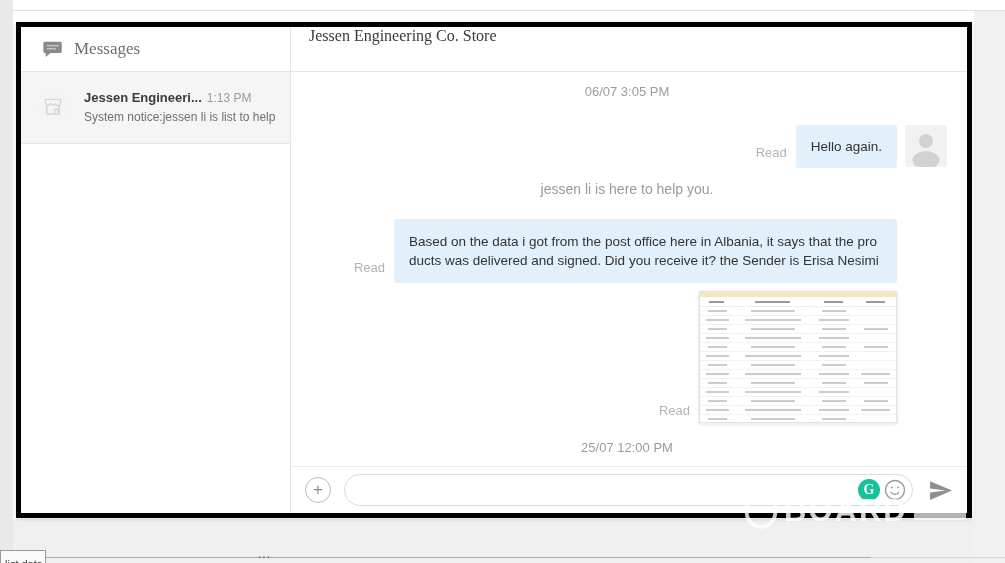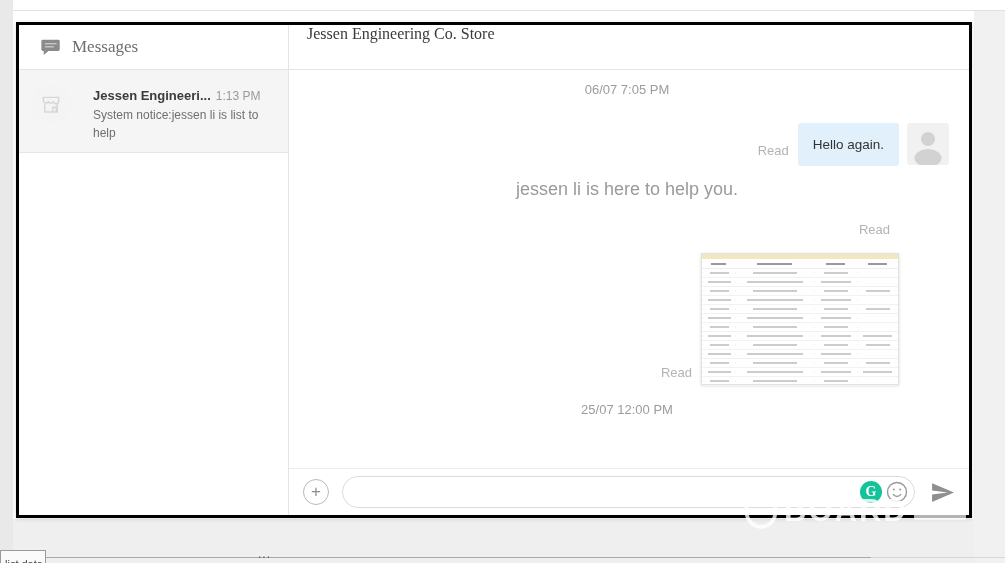--- a/index.html
+++ b/index.html
@@ -10,30 +10,30 @@
     font-family: "Liberation Sans", sans-serif;
     overflow: hidden;
   }
   .left-strip { position:absolute; left:0; top:0; width:13px; height:563px; background:#e9e9e9; }
   .top-bar { position:absolute; left:13px; top:0; width:992px; height:11px; background:#fff; border-bottom:1px solid #e0e0e0; }
   .right-strip { position:absolute; left:974px; top:11px; width:31px; height:552px; background:#f1f1f1; }
   .bottom-area { position:absolute; left:13px; top:519px; width:961px; height:44px; background:#efefef; }
 
   .card {
     position:absolute; left:16px; top:22px; width:956px; height:496px;
-    background:#fff; border:3px solid #000000;
+    background:#fff; border:5px solid #000000;
     box-shadow:0 1px 4px rgba(0,0,0,.14);
     display:flex; z-index:2;
   }
 
   
   .sidebar { width:270px; border-right:1px solid #e4e4e4; display:flex; flex-direction:column; background:#fff; }
   .sidebar-header { height:45px; flex:none; border-bottom:1px solid #e4e4e4; display:flex; align-items:center; padding-left:22px; gap:11px; }
   .sidebar-title { font-family:"Liberation Serif", serif; font-size:17px; color:#6e6e6e; }
-  .conv { min-height:72px; background:#f5f5f5; border-bottom:1px solid #e6e6e6; display:flex; padding:11px 12px 10px 12px; gap:22px; cursor:pointer; }
+  .conv { min-height:72px; background:#f5f5f5; border-bottom:1px solid #e6e6e6; display:flex; padding:11px 12px 10px 12px; gap:11px; cursor:pointer; }
   .conv-avatar { width:40px; height:40px; border-radius:50%; background:#f4f4f4; flex:none; display:flex; align-items:center; justify-content:center; margin-top:3px; }
   .conv-main { min-width:0; }
   .conv-toprow { display:flex; align-items:baseline; }
   .conv-name { font-weight:bold; font-size:13px; color:#3b3b3b; white-space:nowrap; }
   .conv-time { font-size:12px; color:#9a9a9a; margin-left:5px; white-space:nowrap;margin-top:8px; }
   .conv-preview { font-size:12px; color:#6f6f6f; line-height:1.5; margin-top:3px; max-width:192px; }
 
   
   .chat { flex:1; display:flex; flex-direction:column; min-width:0; }
   .chat-header { height:45px; flex:none; border-bottom:1px solid #e4e4e4; display:flex; align-items:flex-start; padding-left:18px; }
@@ -42,21 +42,21 @@
   .ts { text-align:center; color:#9c9c9c; font-size:13px; }
   .ts-1 { margin-top:12px; }
   .ts-2 { margin-top:17px; }
   .row-out { display:flex; justify-content:flex-end; align-items:flex-start; }
   .row-hello { margin-top:26px; }
   .row-long { margin-top:22px; margin-right:50px; }
   .row-img { margin-top:8px; margin-right:50px; }
   .read { font-size:13px; color:#b3b3b3; align-self:flex-end; margin:0 9px 8px 0; white-space:nowrap; }
   .bubble { background:#e1f0fb; border-radius:3px; padding:12px 15px; font-size:13.5px; color:#333; line-height:1.42; }
   .bubble-long { max-width:503px; word-break:break-all; padding:13px 15px; }
-  .sys-msg { text-align:center; color:#9a9a9a; font-size:18px; margin-top:13px; }
+  .sys-msg { text-align:center; color:#9a9a9a; font-size:14px; margin-top:13px; }
   .msg-avatar { width:42px; height:42px; border-radius:4px; background:#f1f1f1; margin-left:8px; flex:none; overflow:hidden; }
 
   
   .attachment { width:198px; height:132px; background:#fff; border:1px solid #e2e2e2; box-shadow:0 1px 3px rgba(0,0,0,.15); cursor:pointer; }
   .att-topstrip { height:5px; background:#f3e7c0; }
   .att-hrow { display:flex; height:10px; align-items:center; border-bottom:1px solid #eee; }
   .att-row { display:flex; height:9px; align-items:center; border-bottom:1px solid #f2f2f2; }
   .att-c1 { width:17%; } .att-c2 { width:40%; } .att-c3 { width:22%; } .att-c4 { width:21%; }
   .att-hrow span::after { content:""; display:block; height:2px; background:#9a9a9a; margin:0 auto; width:45%; }
   .att-row span { border-left:1px solid #f4f4f4; }
@@ -124,38 +124,39 @@
       </div>
     </div>
   </div>
 
   <div class="chat">
     <div class="chat-header">
       <span class="chat-title">Jessen Engineering Co. Store</span>
     </div>
 
     <div class="chat-body">
-      <div class="ts ts-1">06/07 7:05 PM</div>
+      <div class="ts ts-1">06/07 3:05 PM</div>
 
       <div class="row-out row-hello">
         <span class="read">Read</span>
         <div class="bubble">Hello again.</div>
         <div class="msg-avatar">
           <svg width="42" height="42" viewBox="0 0 42 42">
               <rect width="42" height="42" fill="#f1f1f1"></rect>
               <circle cx="21" cy="16" r="7" fill="#d2d2d2"></circle>
               <ellipse cx="21" cy="35" rx="13.5" ry="9" fill="#d2d2d2"></ellipse>
             </svg>
         </div>
       </div>
 
       <div class="sys-msg">jessen li is here to help you.</div>
 
       <div class="row-out row-long">
         <span class="read">Read</span>
+        <div class="bubble bubble-long">Based on the data i got from the post office here in Albania, it says that the products was delivered and signed. Did you receive it? the Sender is Erisa Nesimi</div>
       </div>
 
       <div class="row-out row-img">
         <span class="read" style="margin-bottom:5px">Read</span>
         <div class="attachment">
           <div class="att-topstrip"></div>
           <div class="att-hrow">
               <span class="att-c1"></span>
               <span class="att-c2"></span>
               <span class="att-c3"></span>

